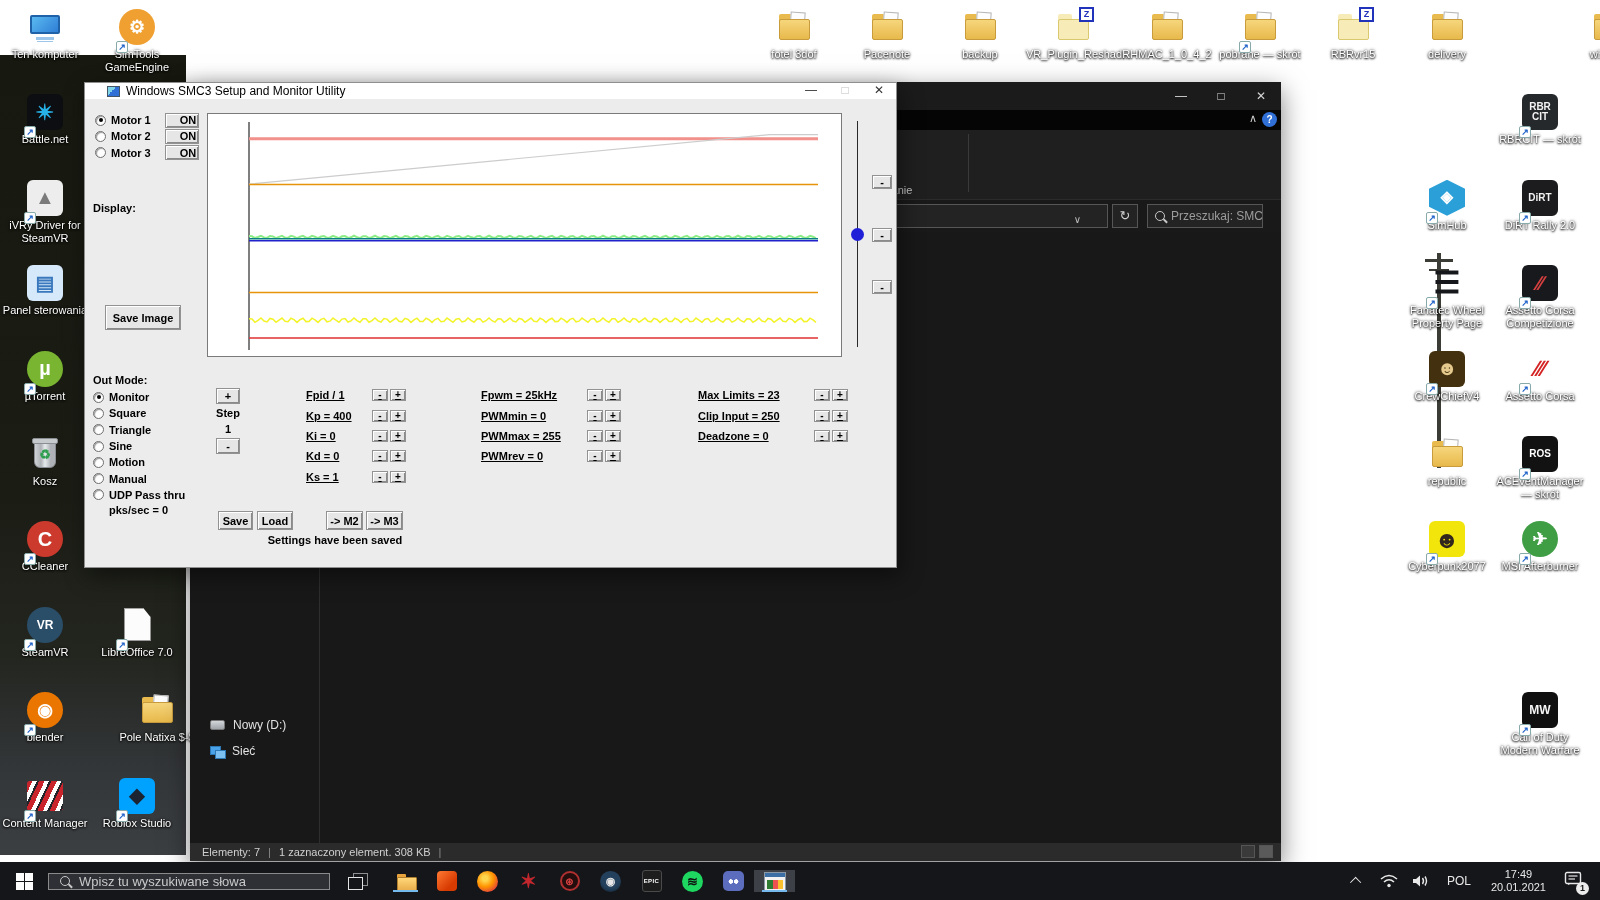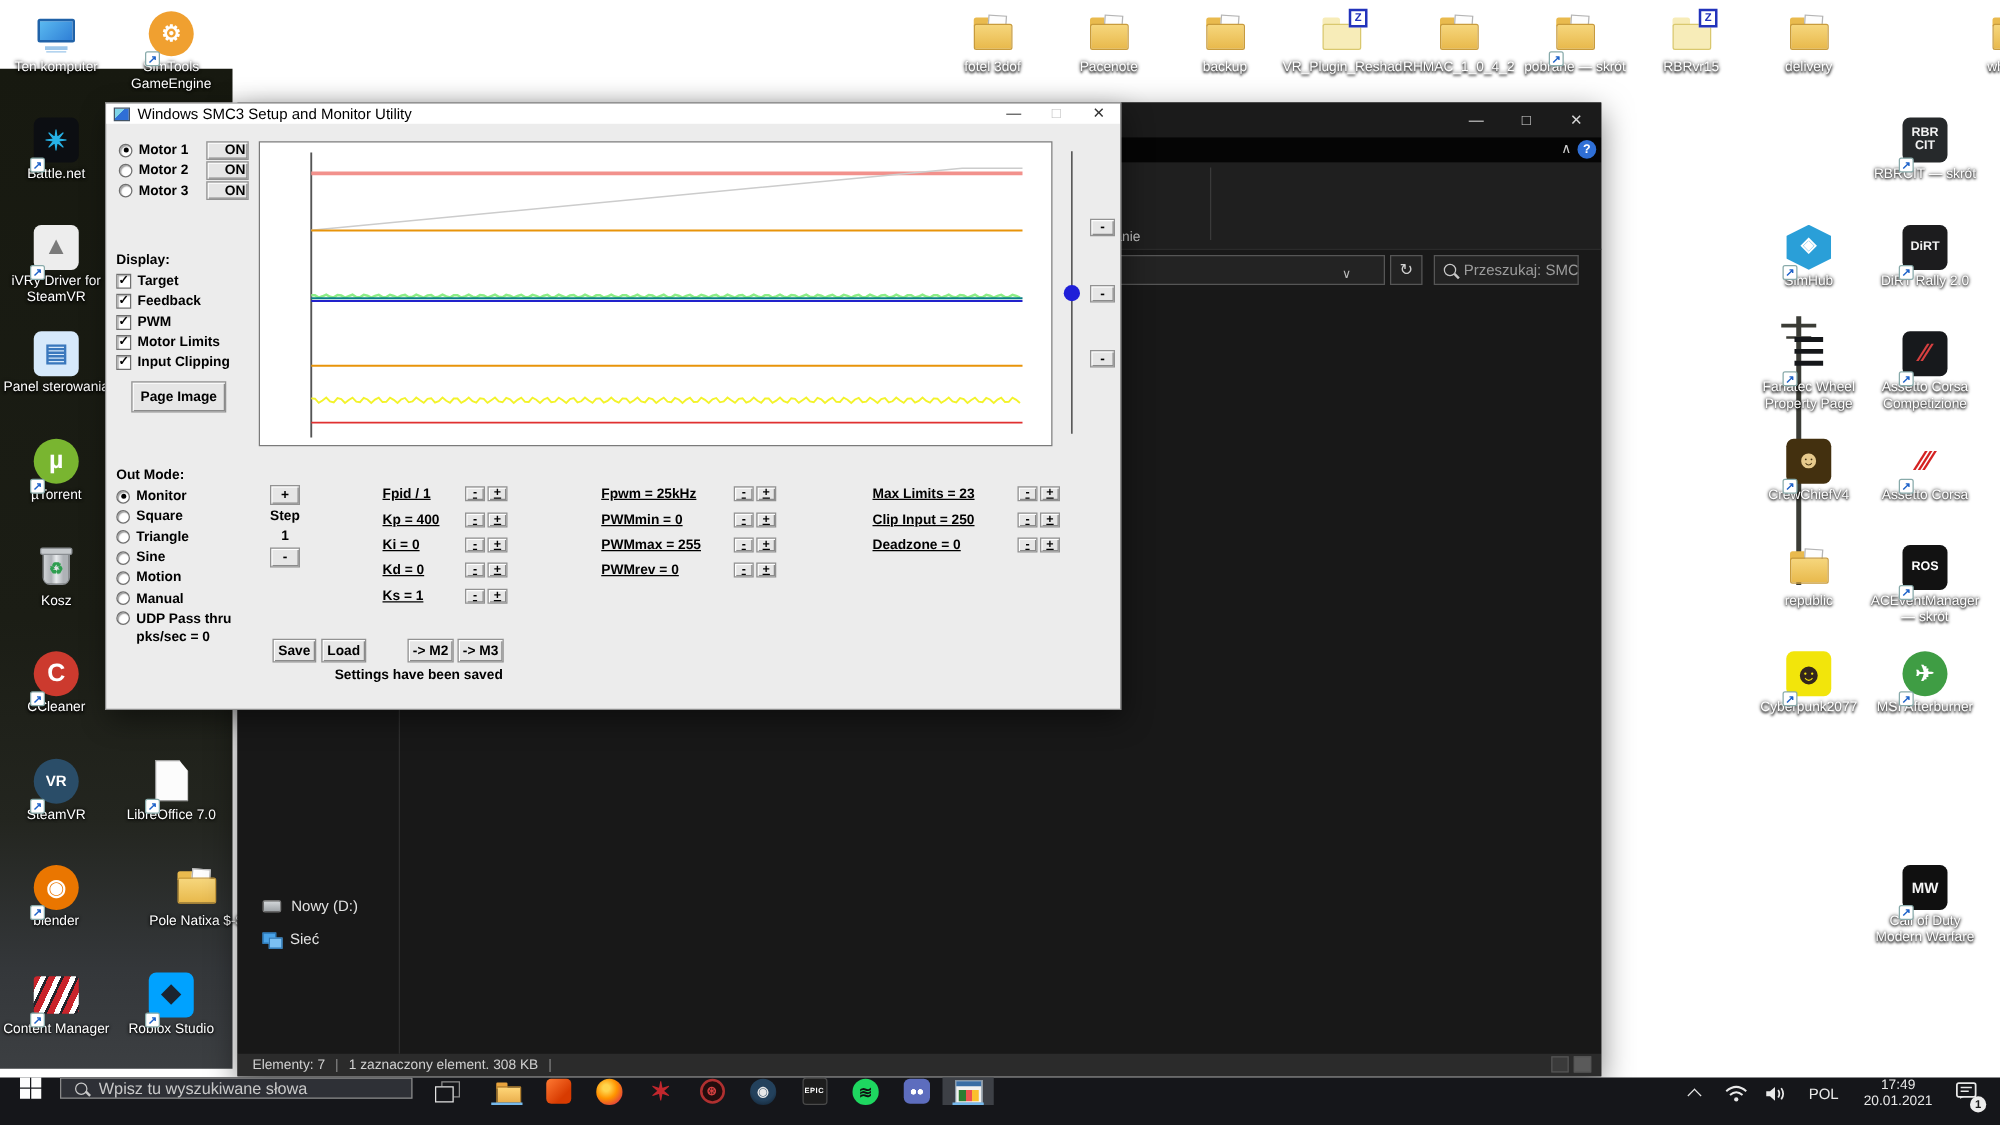--- a/index.html
+++ b/index.html
@@ -73,21 +73,21 @@
     font-size:11px; display:flex; align-items:center; gap:8px; padding-left:12px; }
   .ex-status .sep { color:#8a8a8a; }
   .stview { position:absolute; width:14px; height:13px; top:2px; background:#3a3a3a; border:1px solid #555; }
   .rib-collapse { position:absolute; right:24px; top:2px; color:#cfcfcf; font-size:11px;}
   .rib-help { position:absolute; right:4px; top:2px; width:15px; height:15px; border-radius:50%; background:#2f6fd6;
      color:#fff; font:bold 10px/15px "Liberation Sans",sans-serif; text-align:center; }
   
   .smc3 { position:absolute; left:84px; top:82px; width:813px; height:486px; background:#ececec; border:1px solid #8f8f8f;
     box-shadow:3px 8px 22px rgba(0,0,0,.45); z-index:20; font:bold 11px "Liberation Sans",sans-serif; color:#000; }
   .smc3-title { position:absolute; left:0; top:0; right:0; height:16px; background:#fff; display:flex; align-items:center;
-    padding-left:6px; font-weight:normal; font-size:12px; gap:6px; }
+    padding-left:22px; font-weight:normal; font-size:12px; gap:6px; }
   .smc3-ico { width:13px; height:11px; background:linear-gradient(135deg,#7fd4e8 0 40%,#2f6fd6 40%); border:1px solid #456; }
   .smc3-caps { margin-left:auto; display:flex; height:22px; }
   .smc3-caps>div { width:34px; text-align:center; line-height:20px; font-size:12px; color:#333; }
   .smc3-caps .dis { color:#c0c0c0; }
   .b3d { background:#e6e6e6; border:1px solid #929292; box-shadow:inset 1px 1px 0 #fff,inset -1px -1px 0 #8a8a8a;
     font:bold 11px "Liberation Sans",sans-serif; display:inline-flex; align-items:center; justify-content:center; color:#000; }
   .sm { width:16px; height:12px; font-size:10px; line-height:10px; }
   .mm { display:inline-flex; gap:2px; }
   .on-btn { width:34px; height:15px; margin-left:auto;padding-left:12px; }
   .radio { width:11px; height:11px; border-radius:50%; background:#fff; border:1px solid #6f6f6f; box-shadow:inset 1px 1px 1px #9c9c9c; flex:none; }
@@ -100,21 +100,21 @@
   .rows { display:flex; flex-direction:column; }
   .rh16>* { height:16.3px; }
   .rh20>* { height:20.4px; }
   .spread { justify-content:space-between;text-decoration:underline; }
   .chartbox { position:absolute; left:122px; top:30px; width:635px; height:244px; background:#fff; border:1px solid #7a7a7a; }
   .vtrack { position:absolute; left:772px; top:38px; width:1px; height:226px; background:#2a2a2a; }
   .vthumb { position:absolute; left:766px; top:145px; width:13px; height:13px; border-radius:50%; background:#1f1fd8; }
   .slider-min { position:absolute; left:787px; width:20px; height:14px; }
   .statusline { position:absolute; left:105px; top:451px; width:290px; text-align:center; }
   
-  .tb { position:absolute; left:0; top:862px; width:1600px; height:38px; background:#15161a; display:flex; align-items:flex-start; z-index:50; }
+  .tb { position:absolute; left:0; top:862px; width:1600px; height:38px; background:#15161a; display:flex; align-items:center; z-index:50; }
   .tb-start { width:48px; display:flex; align-items:center; justify-content:center; }
   .win-logo { display:grid; grid-template-columns:8px 8px; grid-template-rows:8px 8px; gap:1px; }
   .win-logo span { background:#fdfdfd; }
   .tb-search { width:282px; background:#2e3036; border:1px solid #8a8a8a; display:flex; align-items:center; gap:9px;
     padding:0 11px; color:#c9c9c9; font-size:13px; }
   .lens { width:10px; height:10px; border:1.5px solid #c9c9c9; border-radius:50%; position:relative; flex:none;}
   .lens::after { content:''; position:absolute; width:5px; height:1.5px; background:#c9c9c9; transform:rotate(45deg); right:-4px; bottom:-1px; }
   .tb-apps { display:flex; margin-left:6px; }
   .tb-app { width:41px; display:flex; align-items:center; justify-content:center; position:relative; }
   .tb-app.active::after { content:''; position:absolute; bottom:0; left:8px; right:8px; height:2px; background:#76b9ed; }
@@ -493,44 +493,21 @@
         <button class="b3d on-btn">ON</button>
       </div>
       <div class="crow">
         <span class="radio"></span>
         <span>Motor 3</span>
         <button class="b3d on-btn">ON</button>
       </div>
     </div>
 
   <div class="abs" style="left:8px;top:119px">Display:</div>
-  <div class="abs rows rh16" style="left:8px;top:134px">
-
-  <div class="crow">
-        <span class="chk on"></span>
-        <span>Target</span>
-      </div>
-      <div class="crow">
-        <span class="chk on"></span>
-        <span>Feedback</span>
-      </div>
-      <div class="crow">
-        <span class="chk on"></span>
-        <span>PWM</span>
-      </div>
-      <div class="crow">
-        <span class="chk on"></span>
-        <span>Motor Limits</span>
-      </div>
-      <div class="crow">
-        <span class="chk on"></span>
-        <span>Input Clipping</span>
-      </div>
-    </div>
-  <button class="b3d abs" style="left:20px;top:222px;width:76px;height:25px">Page Image</button>
+  <button class="b3d abs" style="left:20px;top:222px;width:76px;height:25px">Save Image</button>
 
   <div class="chartbox">
     <svg id="plot-svg" width="633" height="242" viewBox="0 0 633 242">
         <line x1="41" x2="41" y1="8" y2="236" stroke="#555" stroke-width="1.5"></line>
         <line x1="41" x2="610" y1="24.683999999999997" y2="24.683999999999997" stroke="#f2918c" stroke-width="3"></line>
         <polyline points="41,70.17999999999999 561.635,20.57 610,20.57" fill="none" stroke="#cccccc" stroke-width="1.2"></polyline>
         <line x1="41" x2="610" y1="70.422" y2="70.422" stroke="#e8940a" stroke-width="1.5"></line>
         <polyline points="41,122.12308934655945 44,122.2778485728245 47,124.06948851816348 50,123.04204242332482 53,121.75085945733908 56,123.4072256777159 59,123.89161202486517 62,121.99930687849306 65,122.43664024230992 68,124.11592542069963 71,122.8606318815788 74,121.7927855085395 77,123.56821453014369 80,123.77127018601391 83,121.89693512866933 86,122.60684616351577 89,124.13539185644157 92,122.68094408713495 95,121.86084289646651 98,123.71475236669127 101,123.63183593130233 104,121.81831408725277 107,122.78457580822256 110,124.12744286603039 113,122.50708630271365 116,121.95347598083224 119,123.84348965883297 122,123.47649641719886 125,121.76524085611919 128,122.96576667265093 131,124.09226014568023 134,122.34303252999287 137,122.06856737567128 140,123.95148375883706 143,123.30880235897192 146,121.7389285711099 149,123.14627713724876 152,124.03064789400764 155,122.19253267278175 158,122.20348634806754 161,124.0362661621379 164,123.13258686924848 167,121.73997867244874 170,123.32198113488843 173,123.94401442984253 176,122.05902682257268 179,122.35514895084853 182,124.09589893185161 185,122.95187784159775 188,121.76836715715825 191,123.48886246357029 194,123.83434000119674 197,121.94556662571276 200,122.52008851474814 203,124.12901899569651 206,122.77080588185656 209,121.82344512771427 212,123.64310658785443 215,123.70413152120581 218,121.85474552956595 221,122.69453488874406 224,124.13486930278917 227,122.5935098916807 230,121.9039536243978 233,123.7811878306435 236,123.55636526567845 239,121.78863950208302 242,122.87450061731175 245,124.11331612814121 248,122.42404246247305 251,122.00805240231016 254,123.89994996230807 257,123.39441884206188 260,121.74875957979894 263,123.05587208477564 266,124.06485212931462 269,122.26627724217079 272,122.13336199527167 275,123.9966783450647 278,123.22199398485908 281,121.73601732890324 284,123.23450354340073 287,123.99058508536743 290,122.12382039228294 293,122.2770181051184 296,124.0691619835494 299,123.04303194222335 302,121.75070400886764 305,123.40631187595011 308,123.89221257549205 311,121.9999281590704 314,122.43573707317822 317,124.11574406324604 320,122.86162338780572 323,121.79248391490319 326,123.56736992665068 329,123.77198317613606 332,121.89743244301046 335,122.60589093739293 338,124.13535982157588 341,122.68191491706635 344,121.86040205142407 347,123.71399626722547 350,123.63264506355384 353,121.8186760678597 356,122.78359035944983 359,124.12756088599826 362,122.50801426533991 365,121.95290596111934 368,123.84283934614385 371,123.47738319661887 374,121.7654592289215 377,122.9647735263923 380,124.09252552280813 383,122.34389641415538 386,122.06788121066877 389,123.95095409762426 392,123.30974651575809 395,121.7389983445918 398,123.14529899461544 401,124.03105456236553 404,122.1933127320129 407,122.202699721979 410,124.03586925927668 413,123.13356682207984 416,121.73989825174387 419,123.32104035404211 422,123.94455309389757 425,122.05970522645629 428,122.35427984419414 431,124.0956438596574 434,122.95287119093548 437,121.76813838050475 440,123.48798054866529 443,123.83499834828856 446,121.94612786744702 449,122.51915679337006 452,124.12891158455149 455,122.77178992194774 458,121.82307322443685 461,123.6423036975012 464,123.7048945029863 467,121.85517678041492 470,122.69356184971721 473,124.13491200787283 476,122.59446212956063 479,121.90344709537703 482,123.78048231712714 485,123.55721544208399 488,121.78893090461301 491,122.87350850214106 494,124.11350797331042 497,122.42494113210482 500,122.00742282567091 503,123.8993579520959 506,123.39533677995342 509,121.7489044731972 512,123.0548835710041 515,124.06518872941626 518,122.26710180196854 521,122.13262376173367 524,123.99621337019151 527,123.222958702221 530,121.73601240122949 533,123.23354122625108 536,123.99105874647293 539,122.12455199464634 542,122.27618808905598 545,124.06883467230487 548,123.04402138776585 551,121.75054937275746 554,123.4053977518489 557,123.89281247076354 560,122.00055008119936 563,122.43483424690959 566,124.11556189723626 569,122.86261494500759 572,121.79218310499365 575,123.56652489043827 578,123.772695593304 581,121.8979304691503 584,122.6049359375155 587,124.13532696471005 590,122.68288592113907 593,121.85996194355964 596,123.71323963454756 599,123.63345371834869 602,121.81903881424215 605,122.78260501513338 608,124.12767808931112" fill="none" stroke="#8ced86" stroke-width="2"></polyline>
         <line x1="41" x2="610" y1="124.63000000000001" y2="124.63000000000001" stroke="#0a7f86" stroke-width="1.5"></line>
         <line x1="41" x2="610" y1="126.808" y2="126.808" stroke="#2222cc" stroke-width="1.5"></line>

